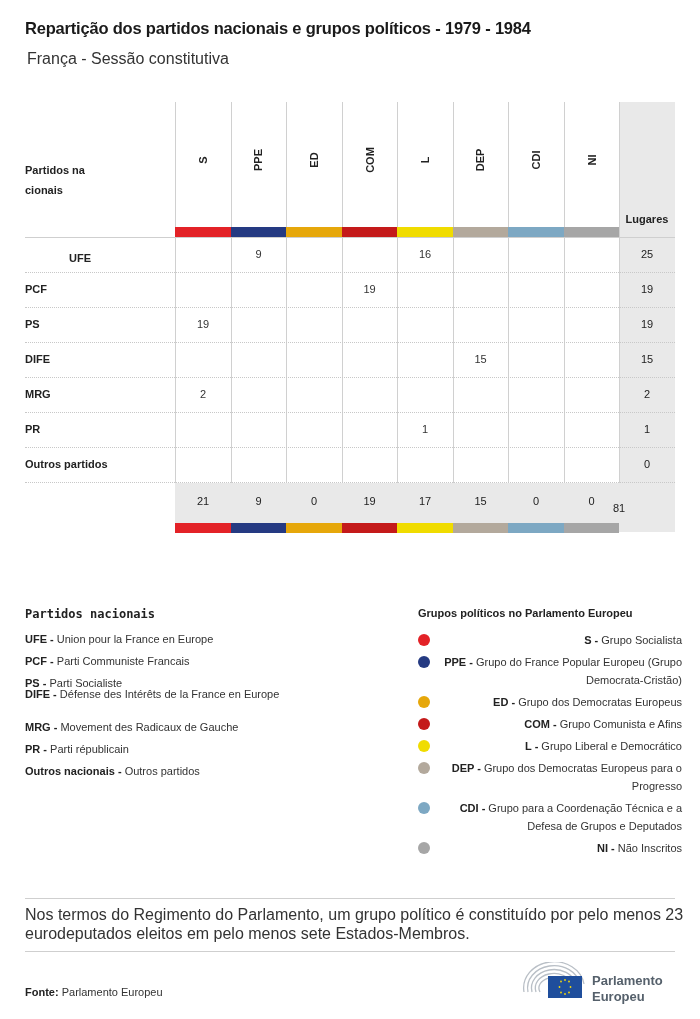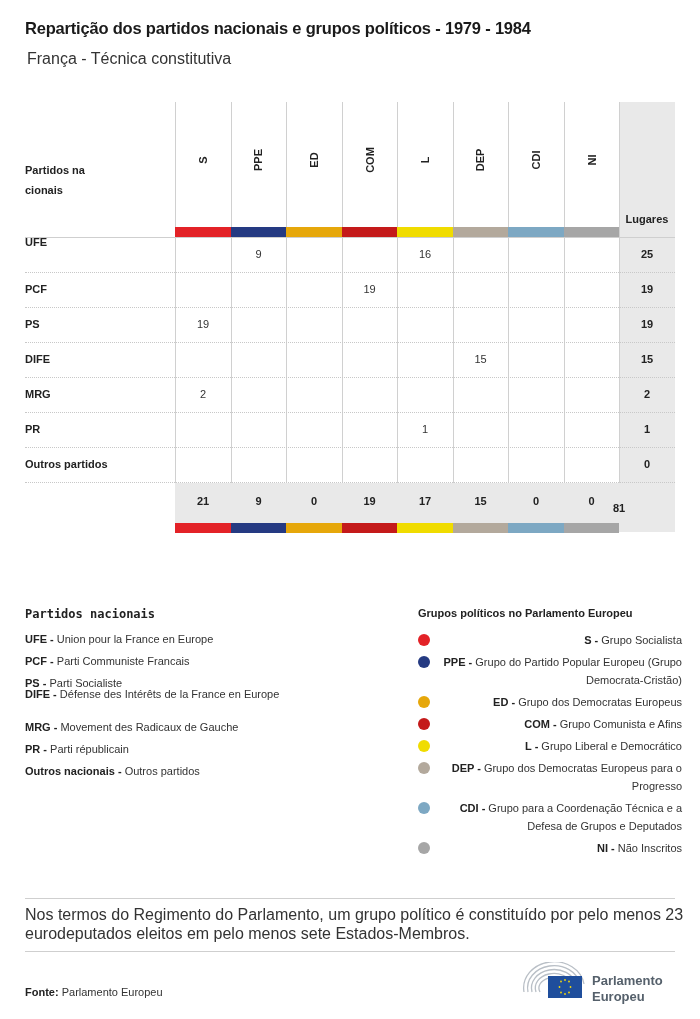--- a/index.html
+++ b/index.html
@@ -16,21 +16,21 @@
   .totals-bg { position: absolute; left: 175px; top: 483px; width: 444px; height: 40px; background: #e9e9e9; }
   .hdr-label { position: absolute; left: 25px; top: 160px; width: 60px; font-size: 11px; font-weight: bold; line-height: 20px; color: #222; word-break: break-all; }
   .grp-hdr { position: absolute; top: 140px; width: 56px; height: 40px; display: flex; align-items: center; justify-content: center; }
   .grp-hdr span { display: block; transform: rotate(-90deg); font-size: 11px; font-weight: bold; color: #222; white-space: nowrap; }
   .lugares-hdr { position: absolute; left: 619px; top: 213px; width: 56px; text-align: center; font-size: 11px; font-weight: bold; color: #222; }
   .bar { position: absolute; height: 10px; }
   .hline-solid { position: absolute; left: 25px; top: 237px; width: 650px; height: 1px; background: #cfcfcf; }
   .hline-dot { position: absolute; left: 25px; width: 650px; height: 0; border-top: 1px dotted #c8c8c8; }
   .row-label { position: absolute; left: 25px; font-size: 11px; font-weight: bold; color: #222; }
   .cell { position: absolute; width: 56px; text-align: center; font-size: 11px; color: #333; }
-  .cell.total { font-weight: bold; color: #222; text-align: center; }
+  .cell.total { font-weight: normal; color: #222; text-align: center; }
 
   
   .leg-title-left { position: absolute; left: 25px; top: 607px; font-family: "DejaVu Sans Mono", monospace; font-size: 12px; font-weight: bold; color: #222; }
   .leg-left-item { position: absolute; left: 25px; font-size: 11px; color: #333; white-space: nowrap; }
   .leg-left-item b { color: #222; }
   .leg-title-right { position: absolute; left: 418px; top: 607px; font-size: 11px; font-weight: bold; color: #222; }
   .leg-right-item { position: absolute; left: 442px; width: 240px; font-size: 11px; color: #333; line-height: 18px; text-align: right; }
   .leg-right-item b { color: #222; }
   .dot { position: absolute; left: 418px; width: 12px; height: 12px; border-radius: 50%; }
 
@@ -39,21 +39,21 @@
   .note { position: absolute; left: 25px; top: 905px; width: 660px; font-size: 16px; line-height: 19px; color: #333; }
   .source { position: absolute; left: 25px; top: 986px; font-size: 11px; color: #333; }
   .source b { color: #222; }
   .logo { position: absolute; left: 520px; top: 962px; width: 160px; height: 36px; }
   .logo-text { position: absolute; left: 72px; top: 3px; font-size: 13px; font-weight: bold; line-height: 16px; color: #55606b; margin-top: 8px; }
 </style>
 </head>
 <body>
 
 <div class="title">Repartição dos partidos nacionais e grupos políticos - 1979 - 1984</div>
-<div class="subtitle">França - Técnica constitutiva</div>
+<div class="subtitle">França - Sessão constitutiva</div>
 
 <div class="tbl" id="tbl">
   <div class="lugares-bg"></div>
   <div class="totals-bg"></div>
   <div class="hdr-label">Partidos nacionais</div>
   <div class="lugares-hdr">Lugares</div>
   <div class="hline-solid"></div>
 <div class="col-line" style="left: 175px; top: 102px; height: 381px;"></div>
     <div class="col-line" style="left: 230.5px; top: 102px; height: 381px;"></div>
     <div class="col-line" style="left: 286px; top: 102px; height: 381px;"></div>
@@ -97,21 +97,21 @@
     <div class="grp-hdr" style="left: 508px;">
       <span>CDI</span>
     </div>
     <div class="bar" style="left: 508px; top: 227px; width: 55.5px; background: rgb(125, 168, 195);"></div>
     <div class="bar" style="left: 508px; top: 523px; width: 55.5px; background: rgb(125, 168, 195);"></div>
     <div class="grp-hdr" style="left: 563.5px;">
       <span>NI</span>
     </div>
     <div class="bar" style="left: 563.5px; top: 227px; width: 55.5px; background: rgb(166, 166, 166);"></div>
     <div class="bar" style="left: 563.5px; top: 523px; width: 55.5px; background: rgb(166, 166, 166);"></div>
-    <div class="row-label" style="top: 236px;">UFE</div>
+    <div class="row-label" style="top: 252px; margin-left: 44px;">UFE</div>
     <div class="cell" style="left: 230.5px; top: 248px;">9</div>
     <div class="cell" style="left: 397px; top: 248px;">16</div>
     <div class="cell total" style="left: 619px; top: 248px;">25</div>
     <div class="hline-dot" style="top: 272px;"></div>
     <div class="row-label" style="top: 283px;">PCF</div>
     <div class="cell" style="left: 341.5px; top: 283px;">19</div>
     <div class="cell total" style="left: 619px; top: 283px;">19</div>
     <div class="hline-dot" style="top: 307px;"></div>
     <div class="row-label" style="top: 318px;">PS</div>
     <div class="cell" style="left: 175px; top: 318px;">19</div>
@@ -152,21 +152,21 @@
     <div class="leg-left-item" style="top: 721px;"><b>MRG -</b><span> Movement des Radicaux de Gauche</span></div>
     <div class="leg-left-item" style="top: 743px;"><b>PR -</b><span> Parti républicain</span></div>
     <div class="leg-left-item" style="top: 765px;"><b>Outros nacionais -</b><span> Outros partidos</span></div>
   </div>
 
 <div class="leg-title-right">Grupos políticos no Parlamento Europeu</div>
 <div id="leg-right">
     <div class="dot" style="top: 634px; background: rgb(227, 34, 39);"></div>
     <div class="leg-right-item" style="top: 631px;"><b>S -</b><span> Grupo Socialista</span></div>
     <div class="dot" style="top: 656px; background: rgb(37, 58, 130);"></div>
-    <div class="leg-right-item" style="top: 653px;"><b>PPE -</b><span> Grupo do Partido Popular Europeu (Grupo Democrata-Cristão)</span></div>
+    <div class="leg-right-item" style="top: 653px;"><b>PPE -</b><span> Grupo do France Popular Europeu (Grupo Democrata-Cristão)</span></div>
     <div class="dot" style="top: 696px; background: rgb(230, 167, 10);"></div>
     <div class="leg-right-item" style="top: 693px;"><b>ED -</b><span> Grupo dos Democratas Europeus</span></div>
     <div class="dot" style="top: 718px; background: rgb(196, 26, 26);"></div>
     <div class="leg-right-item" style="top: 715px;"><b>COM -</b><span> Grupo Comunista e Afins</span></div>
     <div class="dot" style="top: 740px; background: rgb(240, 220, 0);"></div>
     <div class="leg-right-item" style="top: 737px;"><b>L -</b><span> Grupo Liberal e Democrático</span></div>
     <div class="dot" style="top: 762px; background: rgb(179, 169, 156);"></div>
     <div class="leg-right-item" style="top: 759px;"><b>DEP -</b><span> Grupo dos Democratas Europeus para o Progresso</span></div>
     <div class="dot" style="top: 802px; background: rgb(125, 168, 195);"></div>
     <div class="leg-right-item" style="top: 799px;"><b>CDI -</b><span> Grupo para a Coordenação Técnica e a Defesa de Grupos e Deputados</span></div>

